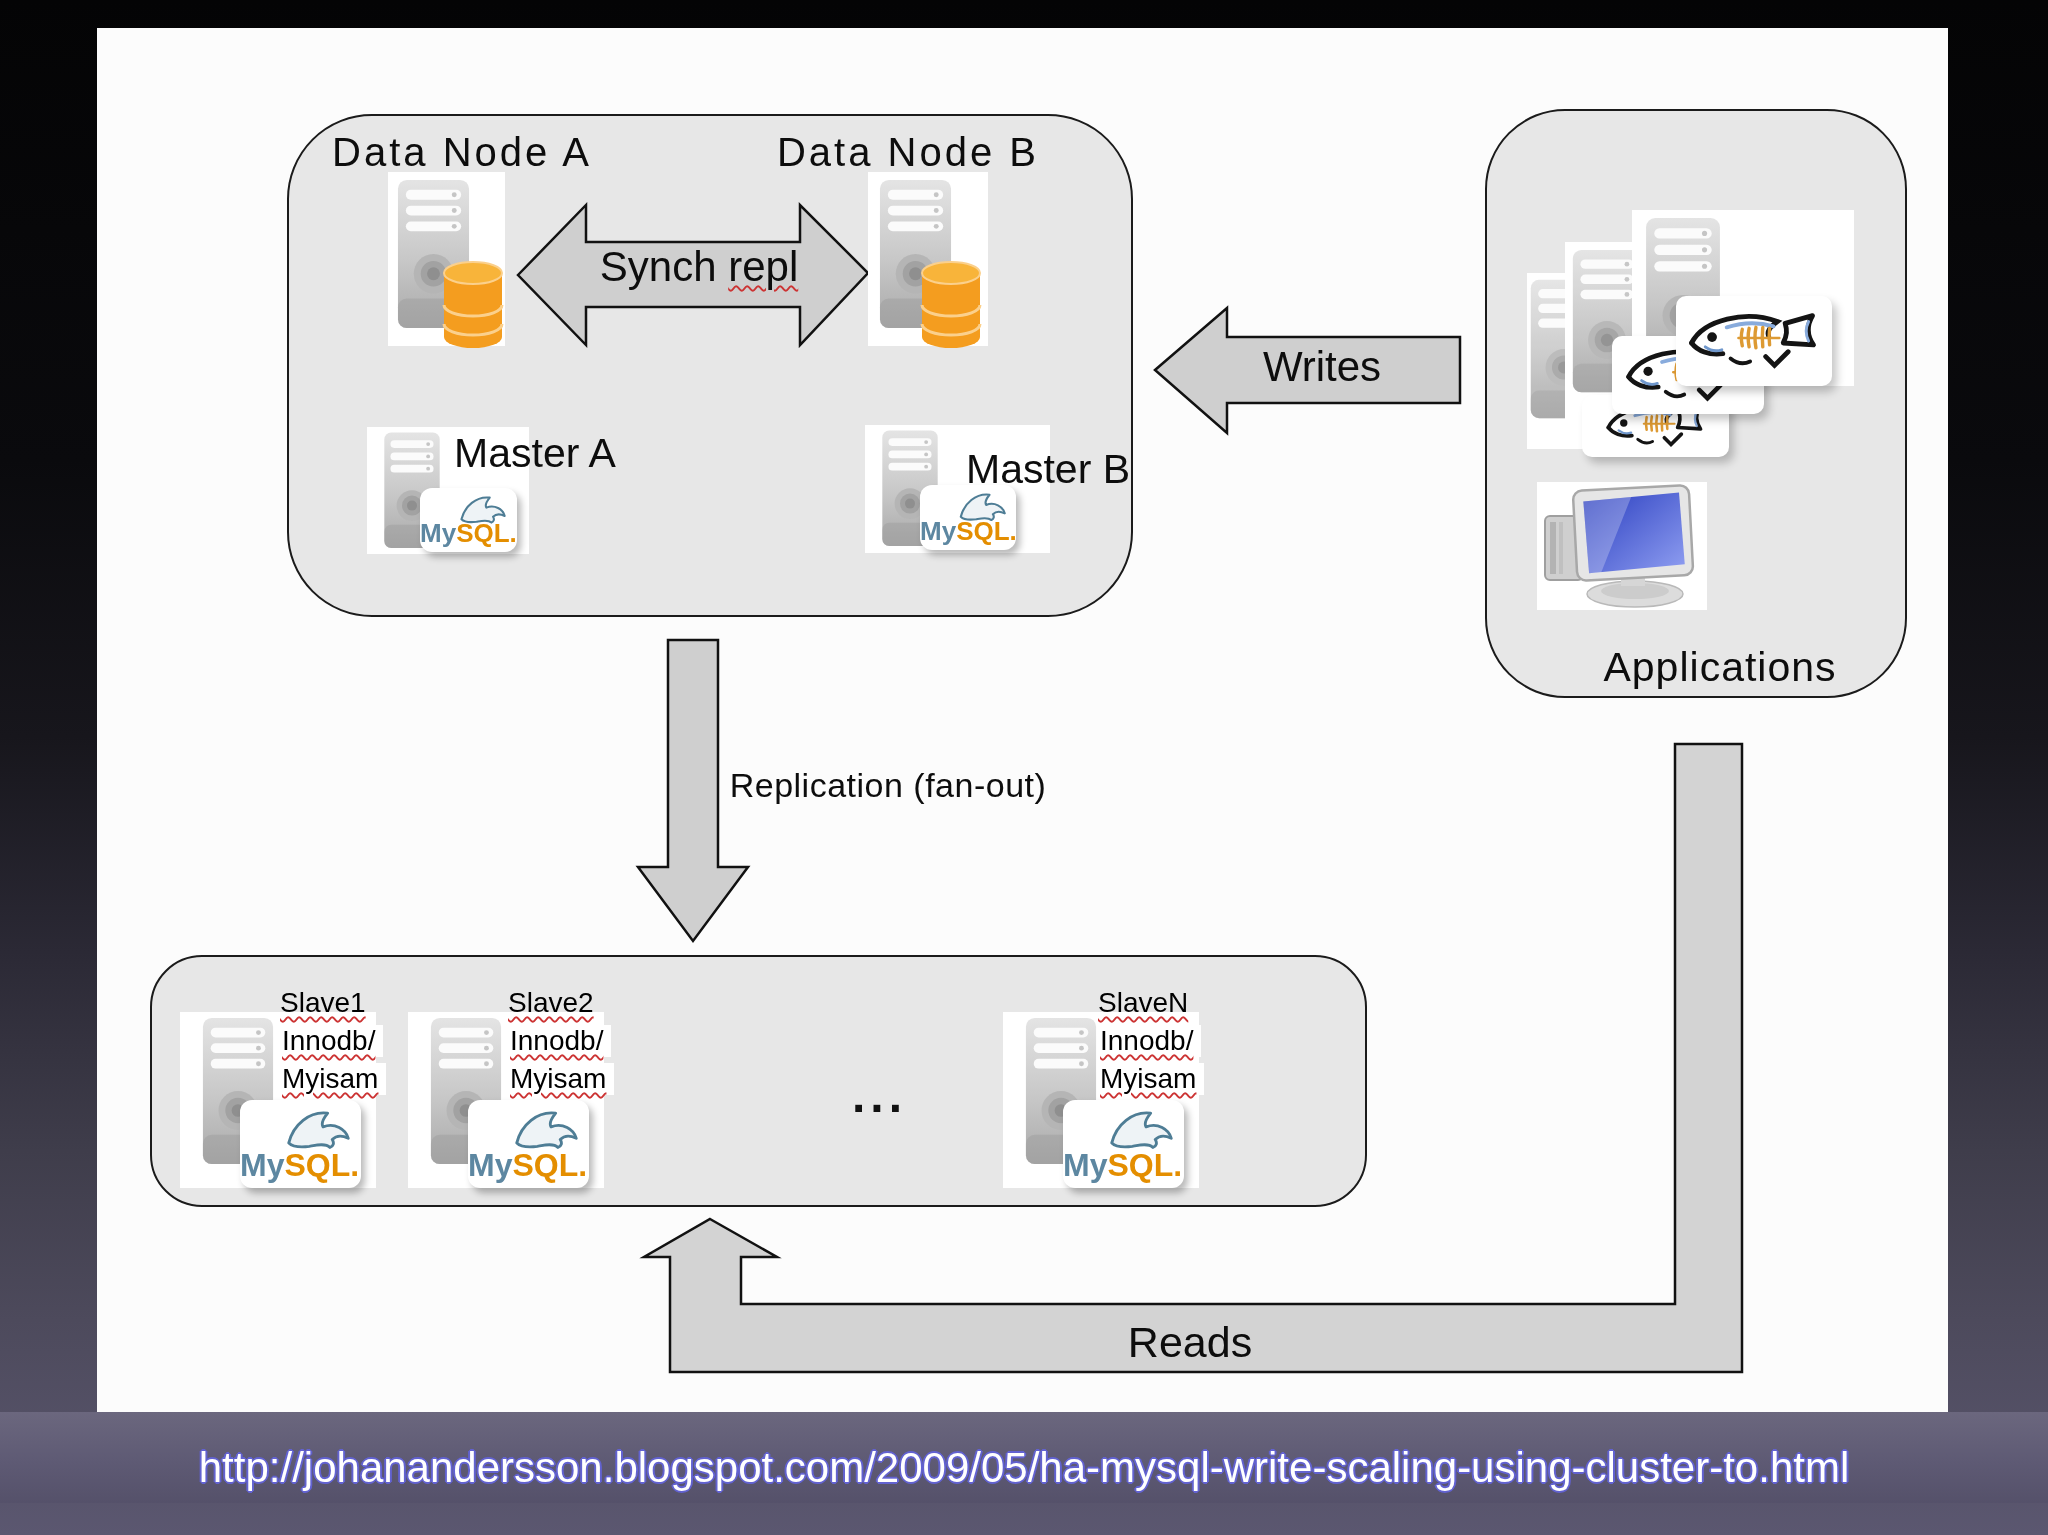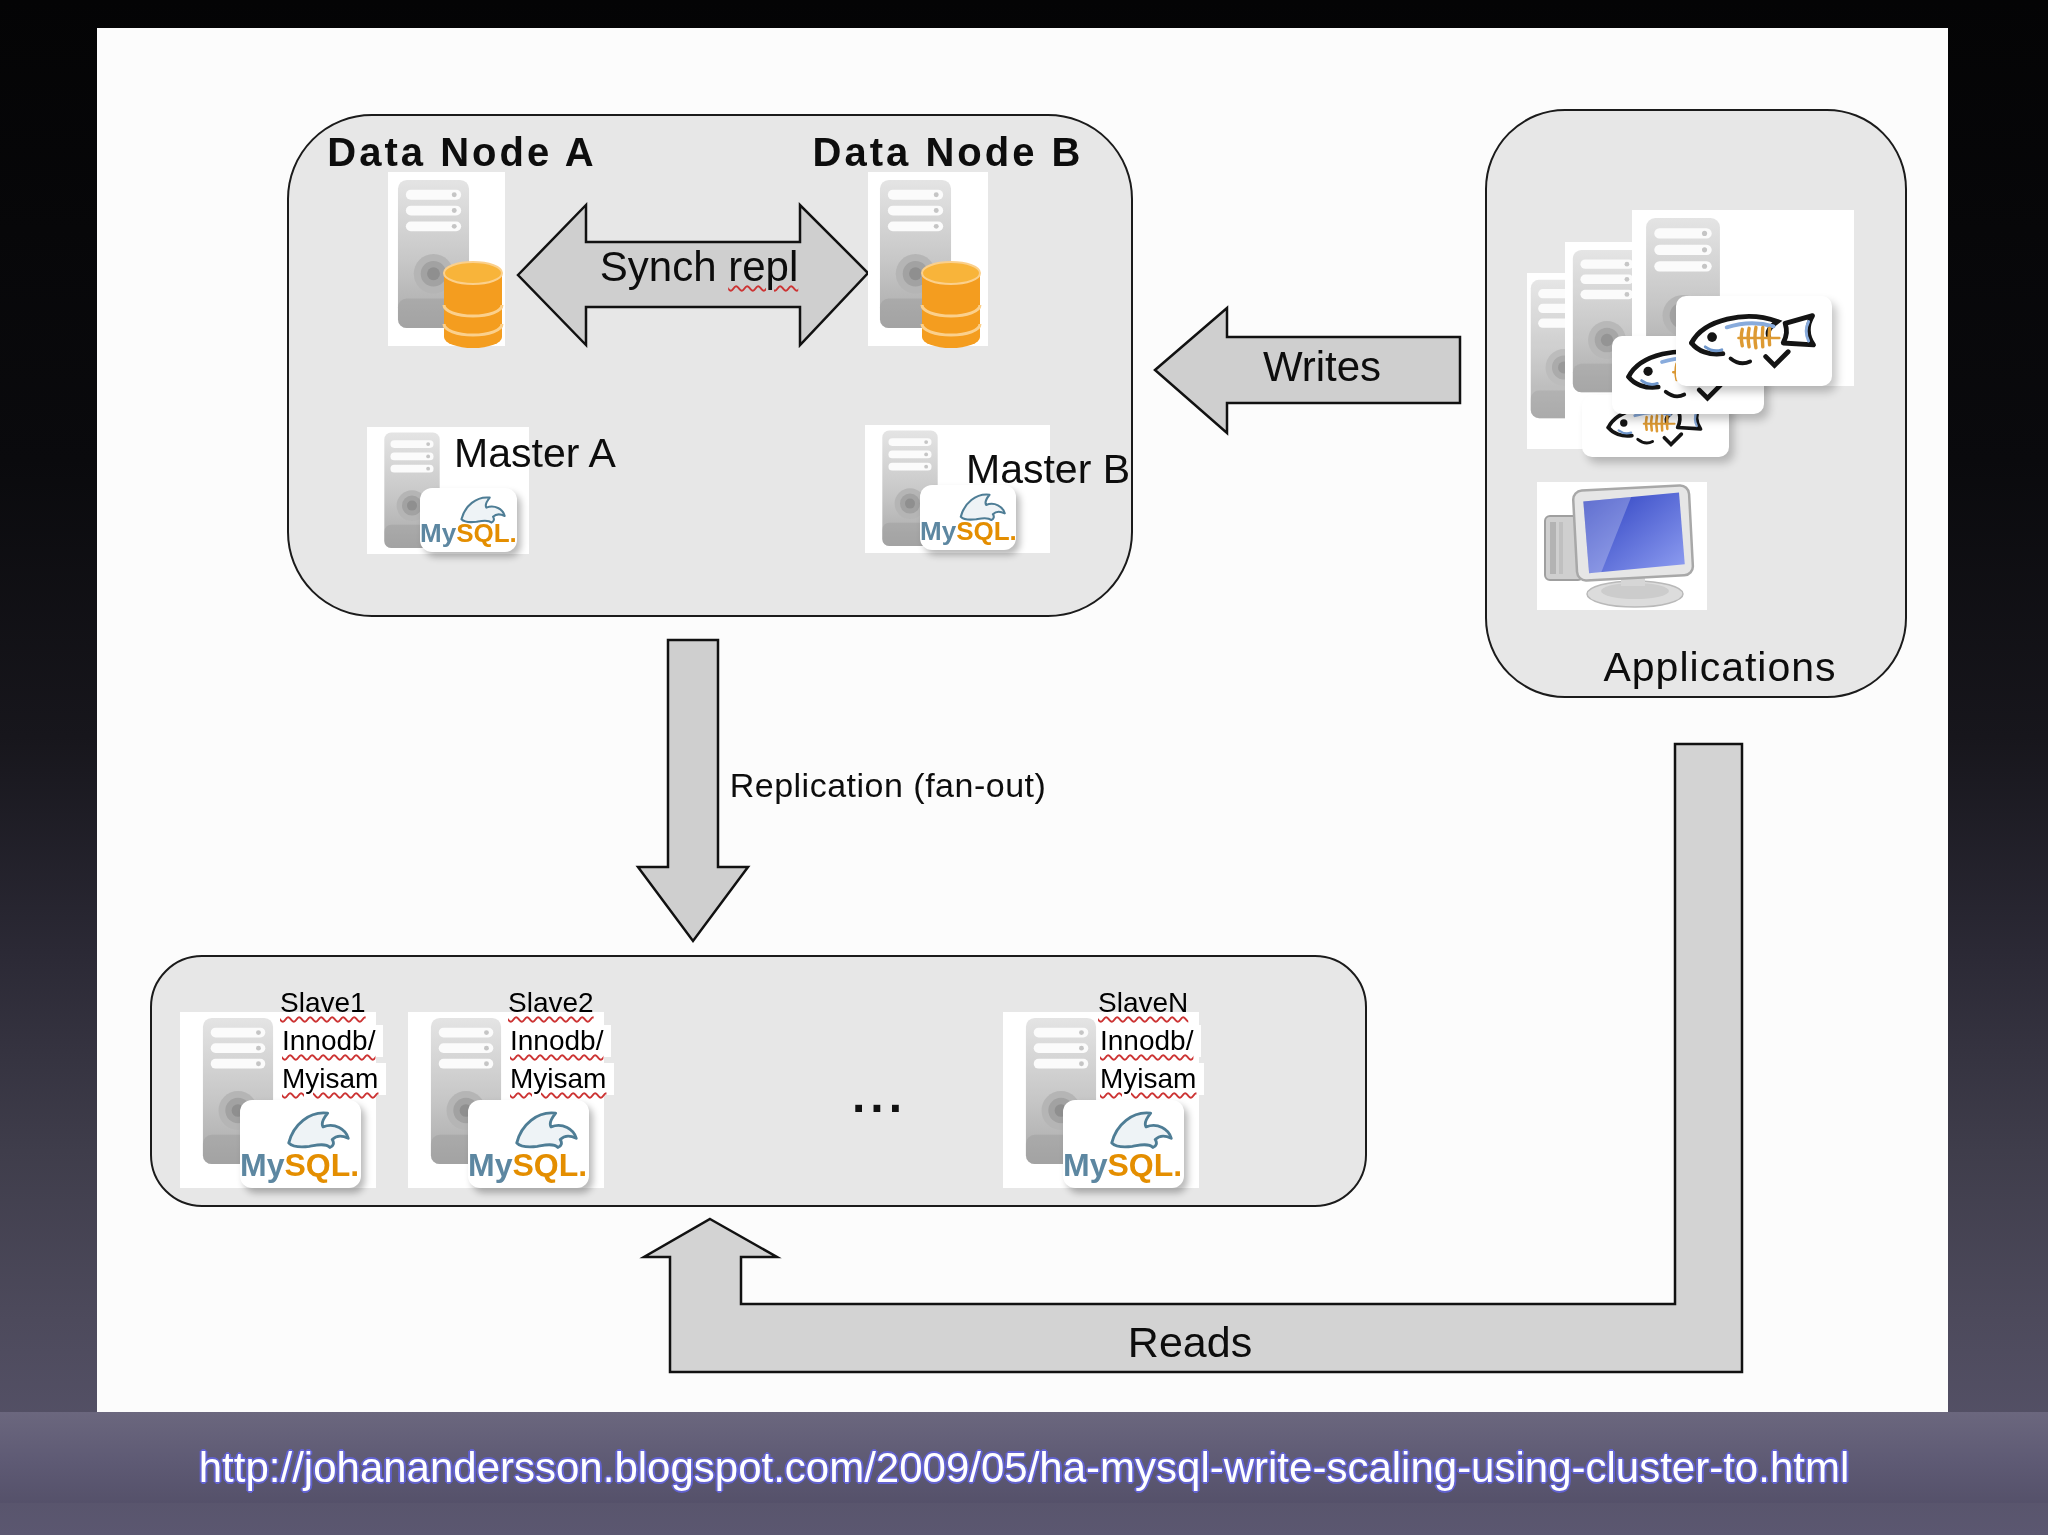--- a/index.html
+++ b/index.html
@@ -147,22 +147,22 @@
         <use href="#srv"></use>
       </svg>
   </div>
   <div class="mysql-card" style="left:920px;top:485px;width:96px;height:65px;">
     <svg class="dl" viewBox="0 0 64 40">
         <use href="#dolphin"></use>
       </svg>
     <div class="mword"><span class="my">My</span><span class="sql">SQL</span><span class="mdot">.</span></div>
   </div>
 
-  <div class="abs lbl" style="left:462px;top:130px;font-size:40px;letter-spacing:3px;font-weight:bold;">Data Node A</div>
-  <div class="abs lbl" style="left:948px;top:130px;font-size:40px;letter-spacing:3px;font-weight:bold;">Data Node B</div>
+  <div class="abs lbl" style="left:462px;top:130px;font-size:40px;letter-spacing:3px;">Data Node A</div>
+  <div class="abs lbl" style="left:908px;top:130px;font-size:40px;letter-spacing:3px;">Data Node B</div>
   <div class="abs lbl" style="left:692px;top:243px;font-size:42px;margin-left:7px;"><span>Synch </span><span class="sq">repl</span></div>
   <div class="abs lbl" style="left:535px;top:430px;font-size:41px;">Master A</div>
   <div class="abs lbl" style="left:1048px;top:429px;font-size:41px;margin-top:17px;">Master B</div>
 
   <div class="abs lbl" style="left:1322px;top:343px;font-size:42px;">Writes</div>
   <div class="abs lbl" style="left:888px;top:766px;font-size:34px;letter-spacing:.5px;">Replication (fan-out)</div>
   <div class="abs lbl" style="left:1190px;top:1318px;font-size:43px;">Reads</div>
 
   <div class="abs wcard z4" style="left:180px;top:1012px;width:196px;height:176px;">
     <svg class="abs" style="left:20px;top:4px;" width="76" height="152">

